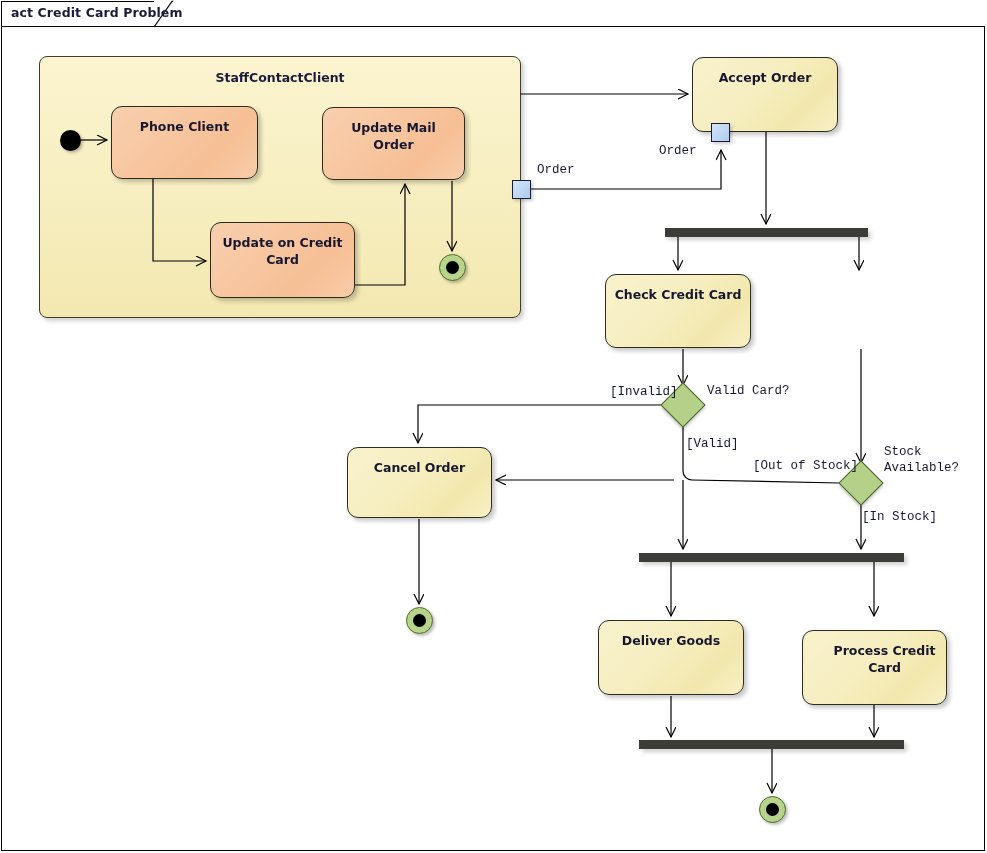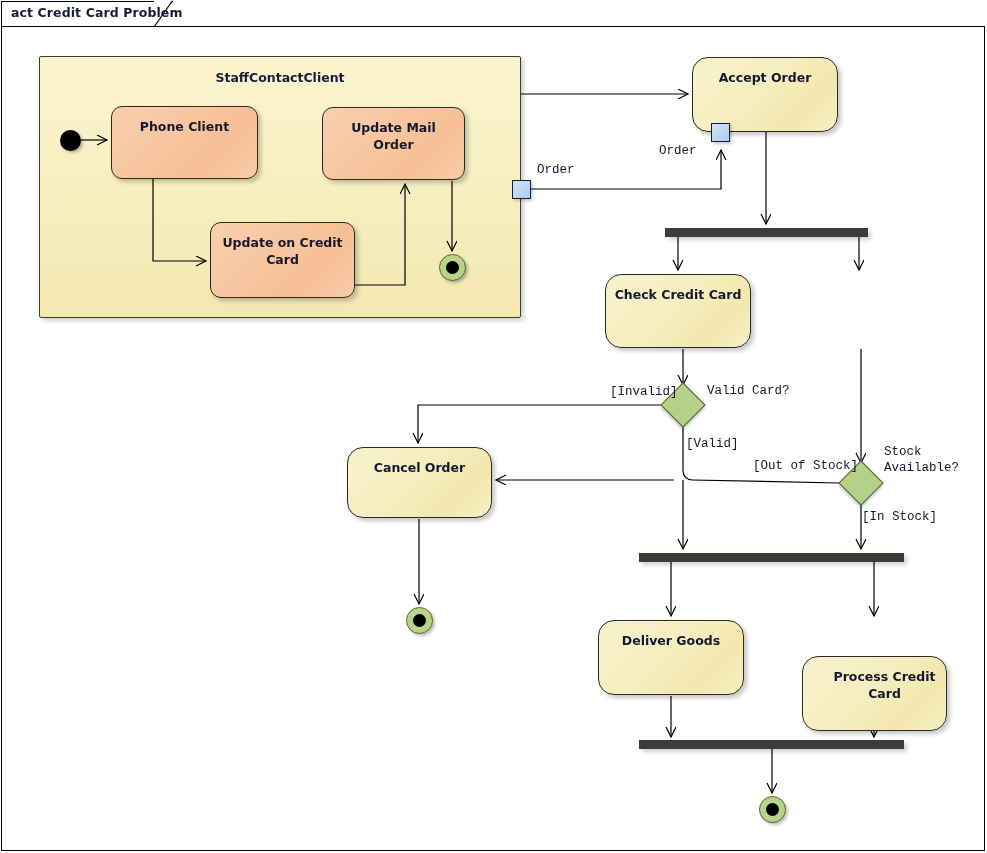--- a/index.html
+++ b/index.html
@@ -73,21 +73,21 @@
   }
 
   
   .partition {
     position: absolute;
     left: 39px;
     top: 56px;
     width: 482px;
     height: 262px;
     border: 1px solid #3d3d28;
-    border-radius: 2px;
+    border-radius: 8px;
     background: linear-gradient(180deg, #fbf4cf 0%, #f7eec0 55%, #f3e8b0 100%);
     box-shadow: 3px 3px 4px rgba(0,0,0,0.18);
     box-sizing: border-box;
   }
   .partition-title {
     position: absolute;
     top: 13px;
     left: 0;
     width: 100%;
     text-align: center;
@@ -115,21 +115,20 @@
     line-height: 17px;
     width: 100%;
     padding: 0 6px;
     box-sizing: border-box;
   }
   .action.orange {
     background: linear-gradient(135deg, #f9cfae 0%, #f7c6a0 40%, #f6bf95 70%, #f8cca9 100%);
   }
   .action.yellow {
     background: linear-gradient(135deg, #f8f2cd 0%, #f6eec0 45%, #f2e7ad 75%, #f7f0c6 100%);
-    border-radius: 16px;
   }
 
   
   .initial-node {
     position: absolute;
     width: 21px;
     height: 21px;
     border-radius: 50%;
     background: #000000;
     box-shadow: 2px 2px 3px rgba(0,0,0,0.25);
@@ -335,21 +334,21 @@
   </div>
 
   <div class="final-node" style="left:406px; top:607px;"></div>
 
   <div class="bar" style="left:639px; top:553px; width:265px;"></div>
 
   <div class="action yellow" style="left:598px; top:620px; width:146px; height:75px;">
     <span class="label">Deliver Goods</span>
   </div>
 
-  <div class="action yellow" style="left:802px; top:656px; width:145px; height:75px;padding-left:20px;">
+  <div class="action yellow" style="left:802px; top:630px; width:145px; height:75px;padding-left:20px;">
     <span class="label">Process Credit Card</span>
   </div>
 
   <div class="bar" style="left:639px; top:740px; width:265px;"></div>
 
   <div class="final-node" style="left:759px; top:796px;"></div>
 
 </div>
 
 </body></html>

